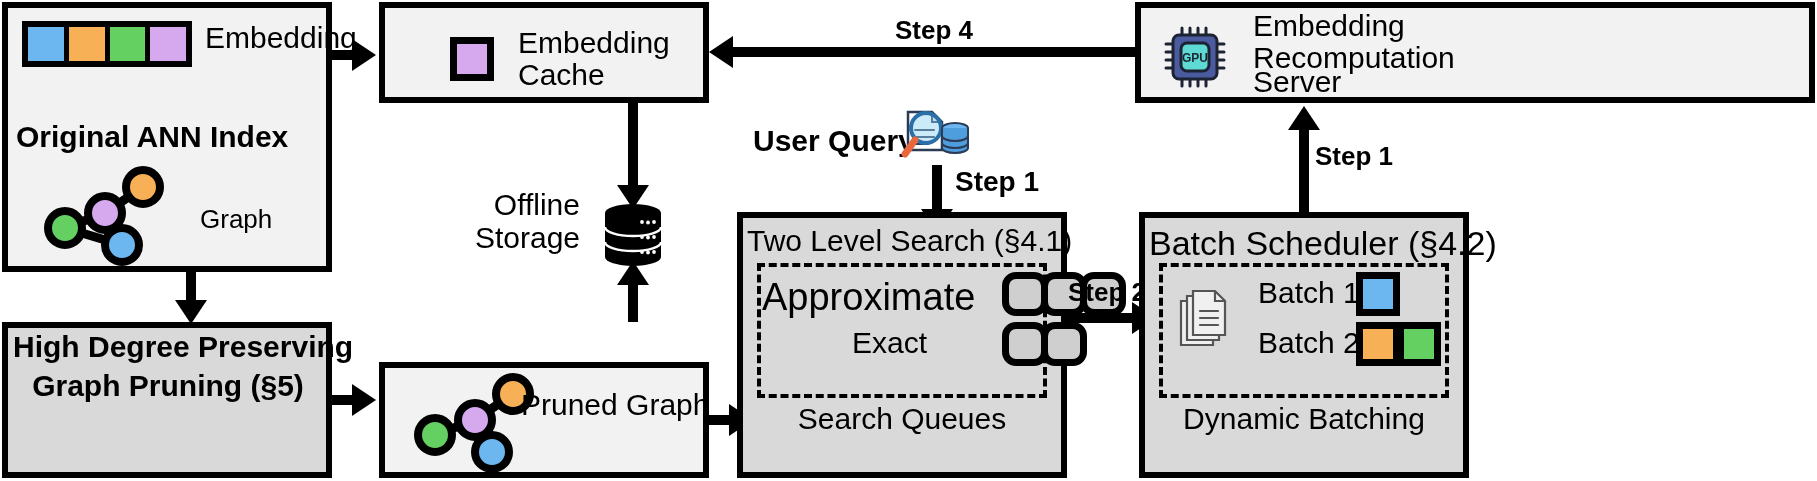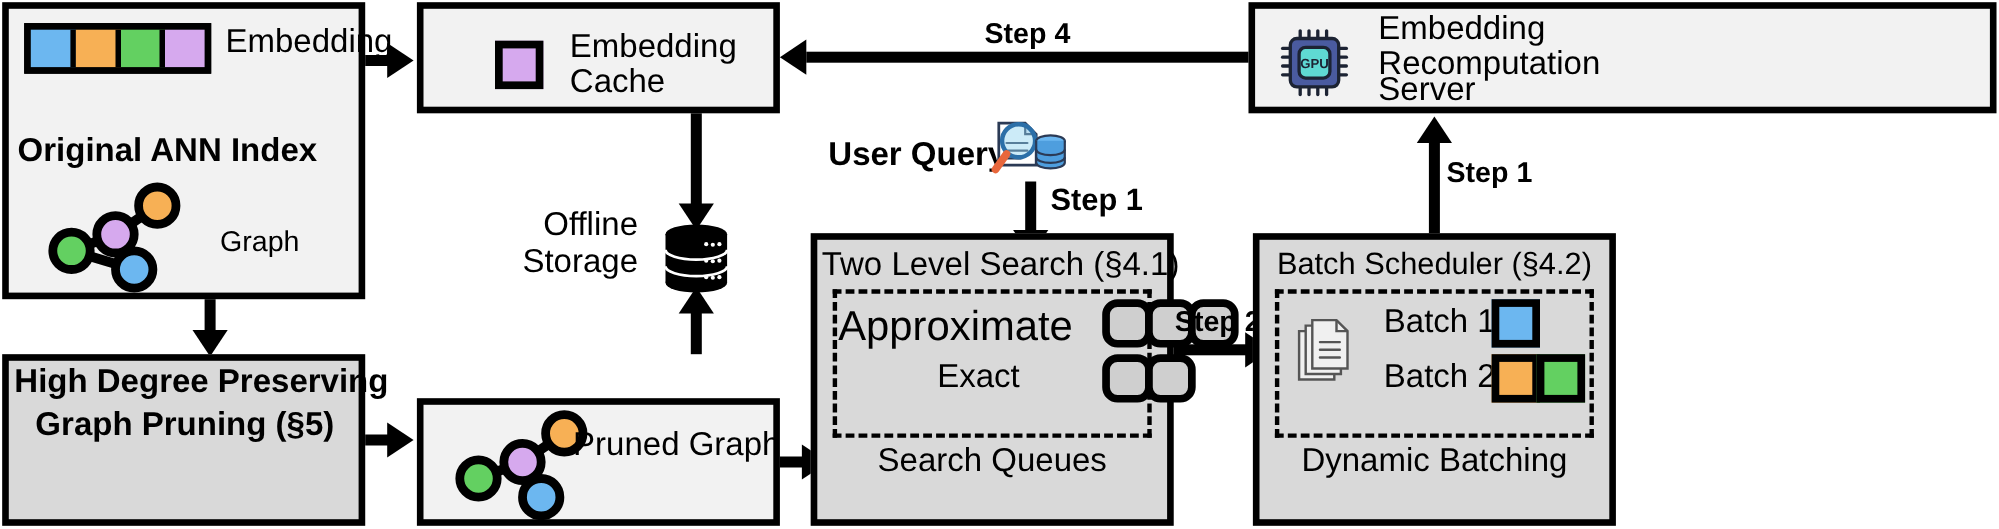--- a/index.html
+++ b/index.html
@@ -185,21 +185,21 @@
   <div class="qbox" style="left:1002px;top:322px;width:46px;height:44px;"></div>
   <div class="qbox" style="left:1041px;top:322px;width:46px;height:44px;"></div>
 
   <div class="lbl" style="left:747px;top:402px;width:310px;text-align:center;font-size:30px;">Search Queues</div>
 
   <div class="ln" style="left:1067px;top:313px;width:72px;height:10px;"></div>
   <div class="head right" style="left:1132px;top:302px;"></div>
   <div class="lbl bold" style="left:1068px;top:278px;font-size:26px;">Step 2</div>
 
   <div class="box gray" style="left:1139px;top:212px;width:330px;height:266px;"></div>
-  <div class="lbl" style="left:1149px;top:224px;width:310px;text-align:center;font-size:28px;">Batch Scheduler (§4.2)</div>
+  <div class="lbl" style="left:1149px;top:224px;width:310px;text-align:center;font-size:34px;">Batch Scheduler (§4.2)</div>
 
   <div class="dashed" style="left:1159px;top:263px;width:290px;height:135px;"></div>
 
   <div class="gi" style="left:1177px;top:287px;">
     <svg width="56" height="72" viewBox="0 0 56 72">
       <g fill="#f0f0f0" stroke="#555" stroke-width="2.2">
         <path d="M4 14 h22 l10 10 v34 h-32 z"></path>
         <path d="M10 9 h22 l10 10 v34 h-32 z"></path>
         <path d="M16 4 h22 l10 10 v34 h-32 z"></path>
       </g>

